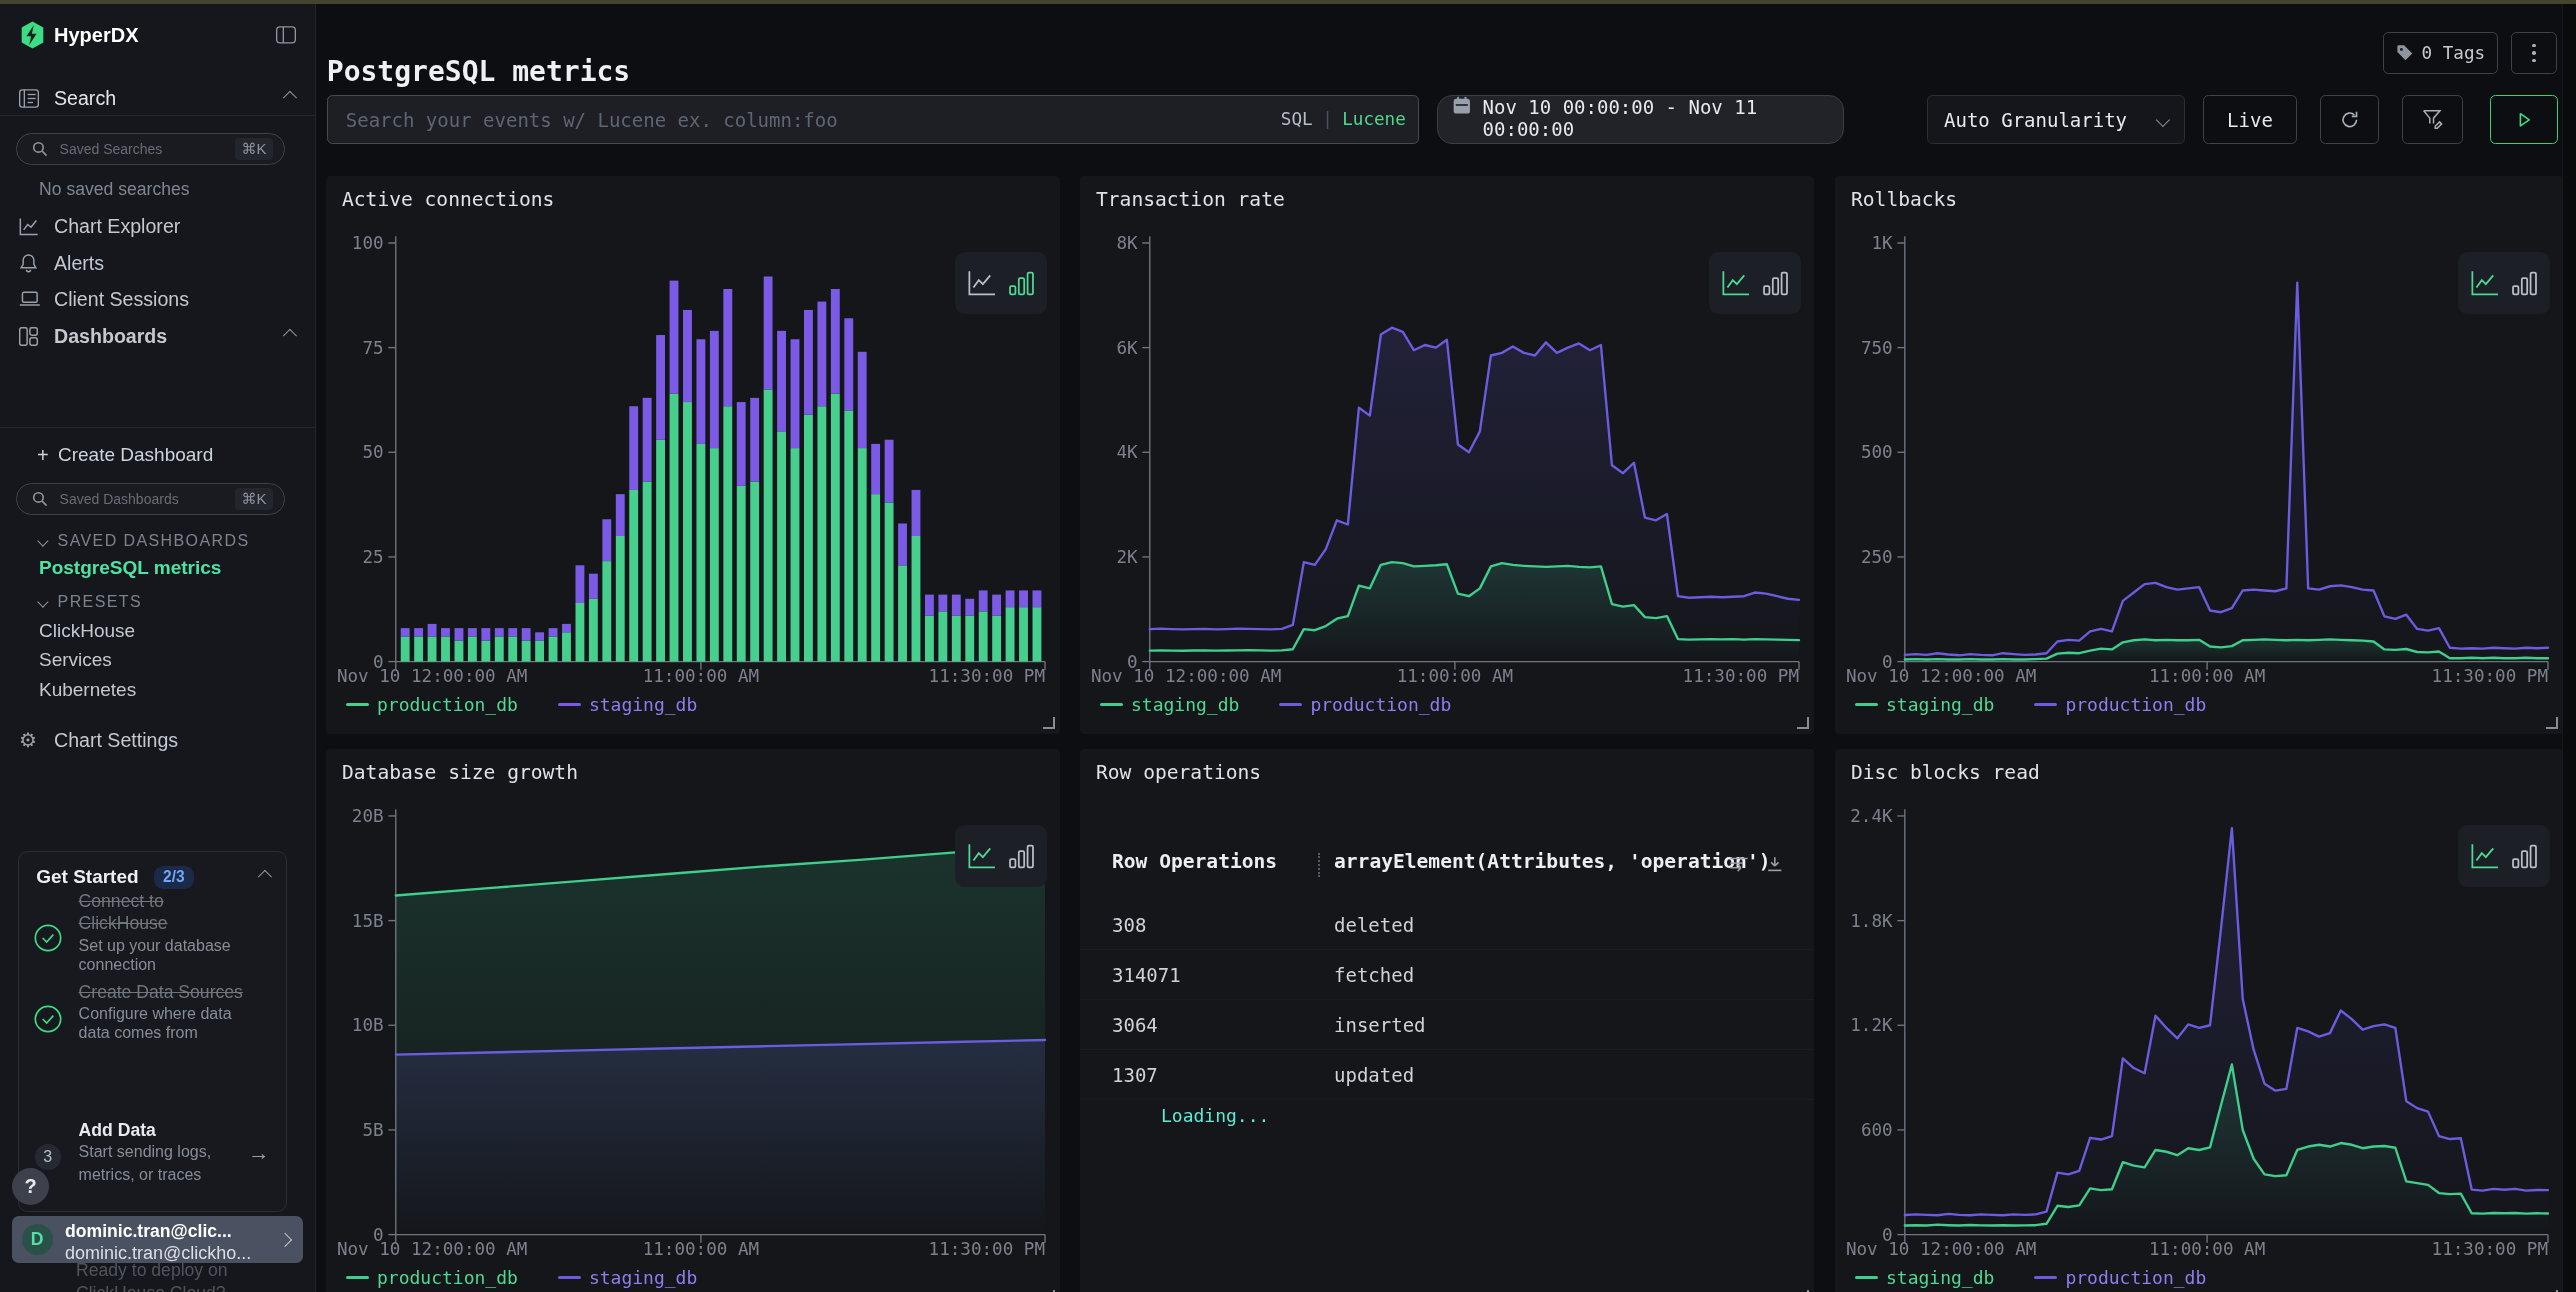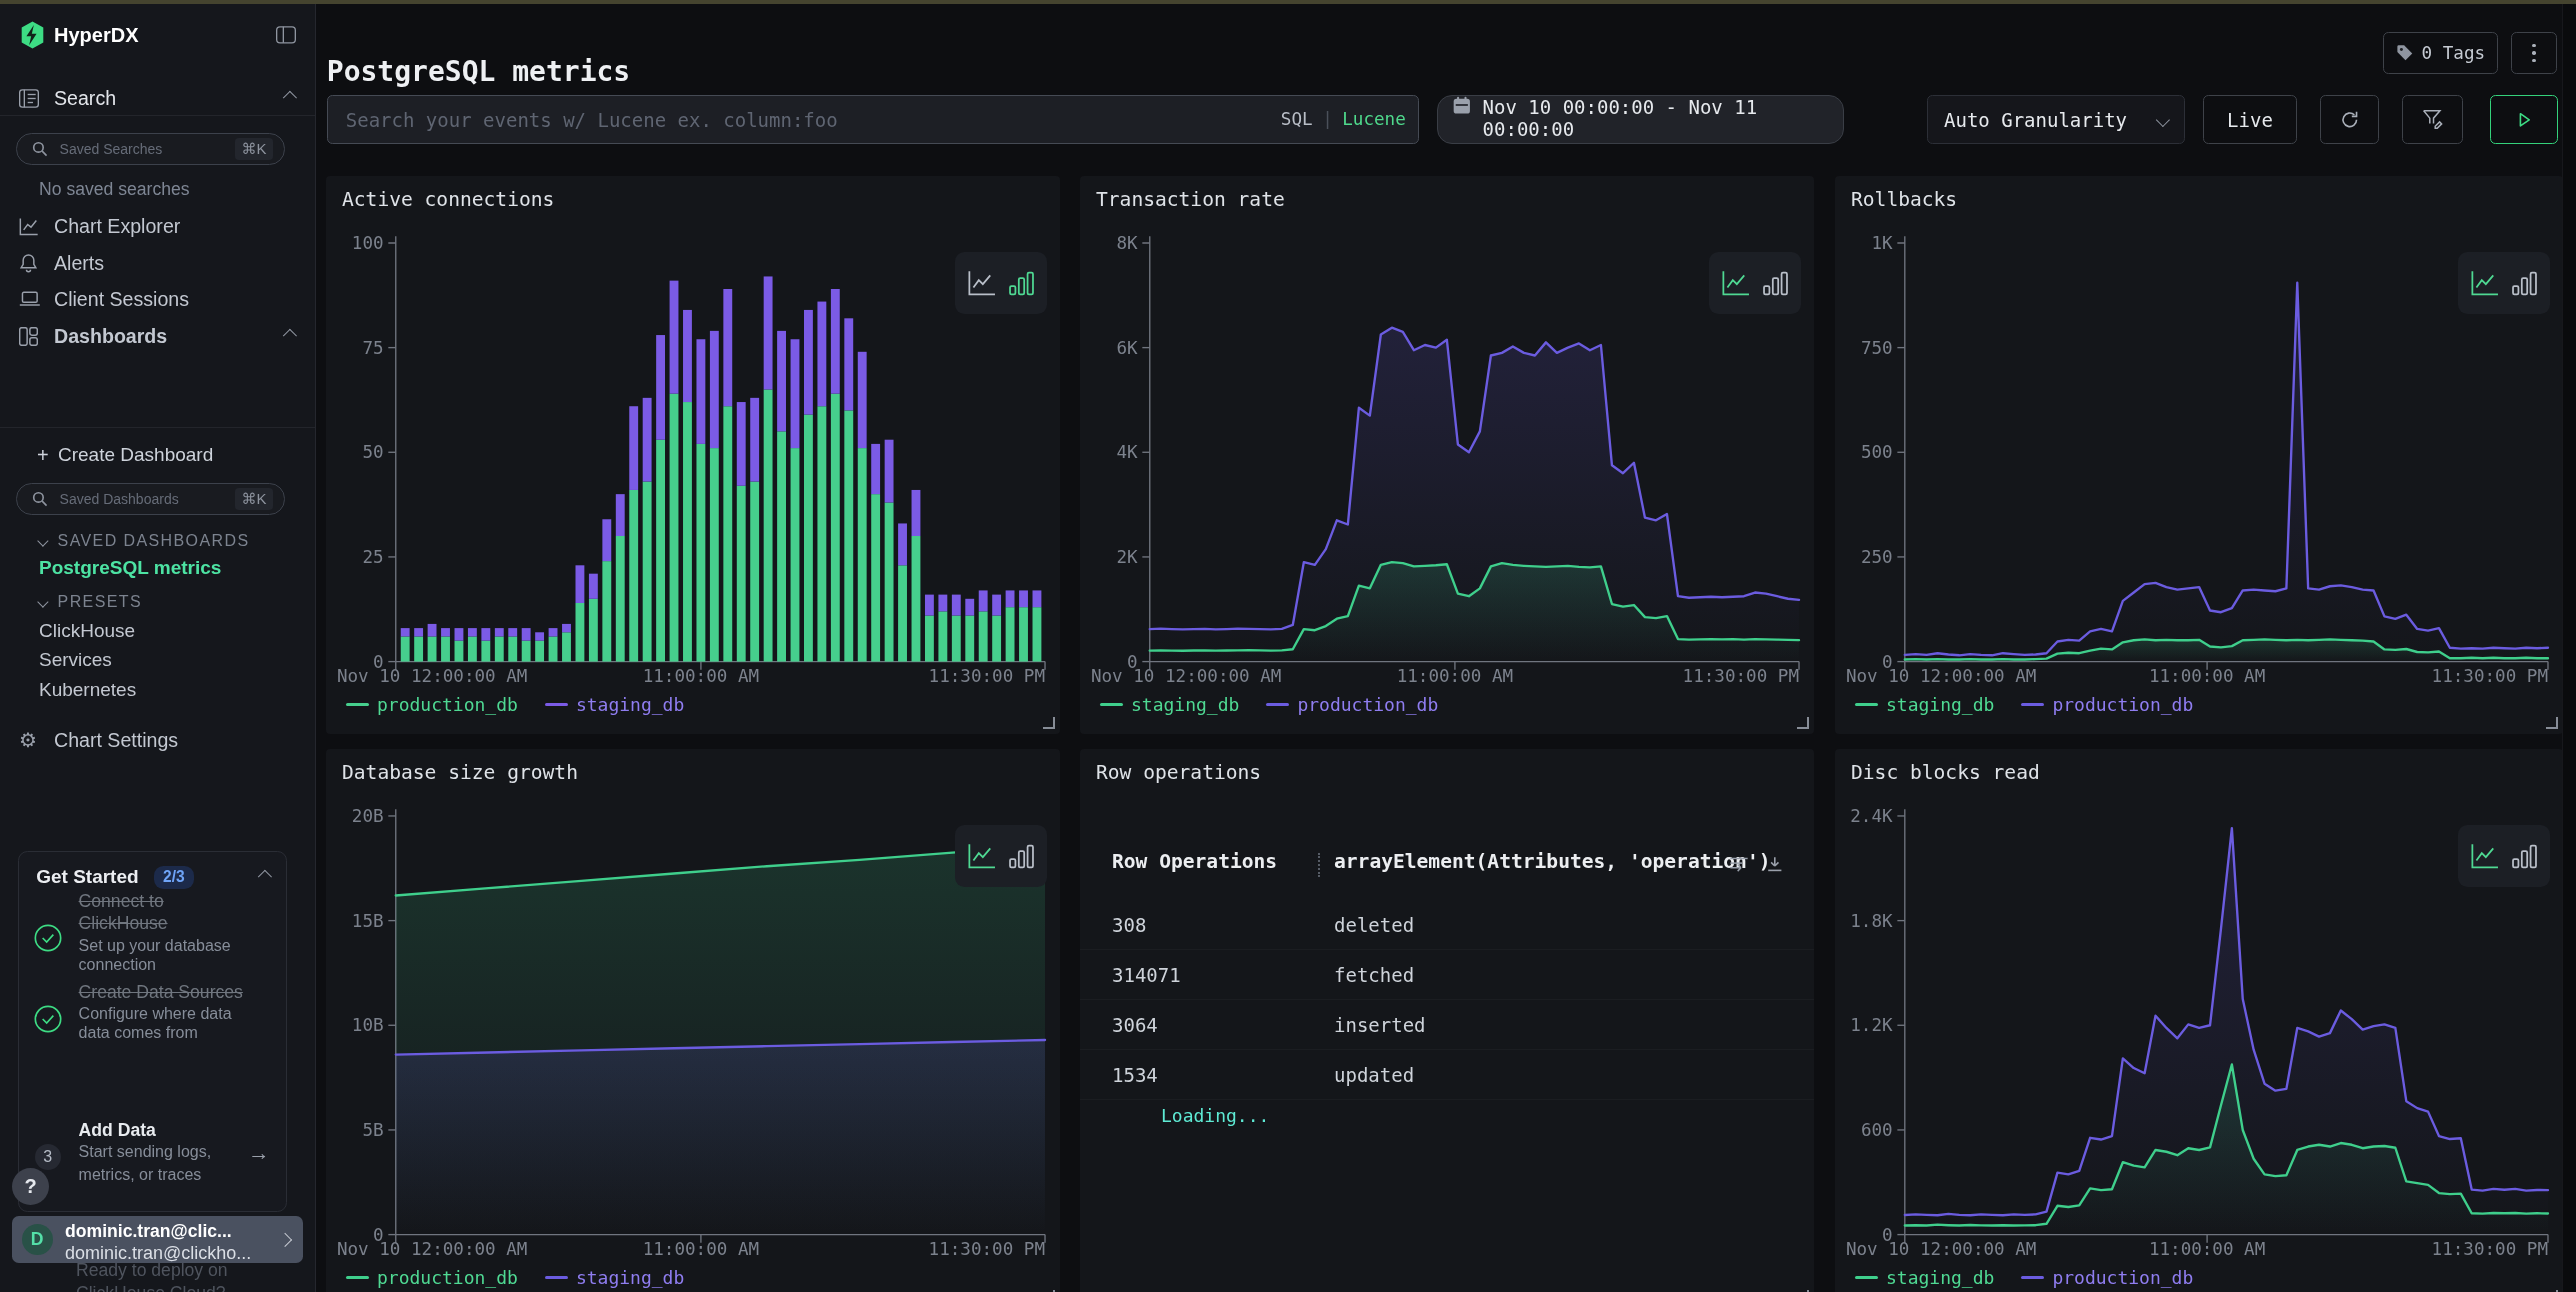--- a/index.html
+++ b/index.html
@@ -62,21 +62,21 @@
   #scrollstrip{position:absolute;right:0;top:4px;width:13.5px;height:1288px;background:#0a0b0d;border-left:0.7px solid #17181c;z-index:40;}
 
   
   .panel{position:absolute;width:734px;height:558px;background:#14161a;border-radius:4px;overflow:hidden;}
   .ptitle{position:absolute;left:16px;top:12px;margin:0;font-size:19.6px;font-weight:normal;color:#dfe3e8;z-index:3;}
   .toggle{position:absolute;right:13.5px;top:76px;width:92px;height:62px;background:#1c1f25;border-radius:9.5px;z-index:4;
     display:flex;align-items:center;justify-content:center;gap:10.8px;}
   .ticon{color:#b9bfc9;display:flex;cursor:pointer;}
   .ticon.on{color:#4fd993;}
   svg.chart{position:absolute;left:0;top:0;z-index:1;}
-  .legend{position:absolute;left:20px;top:518px;display:flex;gap:27px;z-index:3;}
+  .legend{position:absolute;left:20px;top:518px;display:flex;gap:40px;z-index:3;}
   .litem{display:flex;align-items:center;gap:8px;cursor:pointer;}
   .litem i{display:block;width:23px;height:3.4px;border-radius:2px;}
   .litem em{font-style:normal;font-size:18px;font-family:"DejaVu Sans Mono",monospace;}
   .rsz{position:absolute;right:5.4px;bottom:5.4px;width:10px;height:10px;border-right:2px solid #878d97;border-bottom:2px solid #878d97;cursor:nwse-resize;z-index:5;}
   
   .tbl-h{position:absolute;left:0;top:101px;width:100%;height:38px;}
   .tbl-h .c1{position:absolute;left:32px;font-size:19.6px;font-weight:bold;color:#eceef1;}
   .tbl-h .c2{position:absolute;left:254px;font-size:19.6px;font-weight:bold;color:#eceef1;}
   .dotline{position:absolute;left:238px;top:2.7px;height:24px;border-left:2.7px dotted #565c66;}
   .tbl-row{position:absolute;left:0;width:100%;height:50px;border-bottom:0.7px solid rgba(255,255,255,0.03);}
@@ -700,21 +700,21 @@
     </div>
     <div class="tbl-row mono" style="top:200px">
       <span class="c1">314071</span>
         <span class="c2">fetched</span>
     </div>
     <div class="tbl-row mono" style="top:250px">
       <span class="c1">3064</span>
         <span class="c2">inserted</span>
     </div>
     <div class="tbl-row mono" style="top:300px">
-      <span class="c1">1534</span>
+      <span class="c1">1307</span>
         <span class="c2">updated</span>
     </div>
     <div class="loading mono">Loading...</div>
     <span class="rsz"></span>
   </section>
 
   <section class="panel" style="left:1519px;top:745px;width:728px">
     <h3 class="ptitle mono">Disc blocks read</h3>
     <div class="toggle">
       <span class="ticon on">

